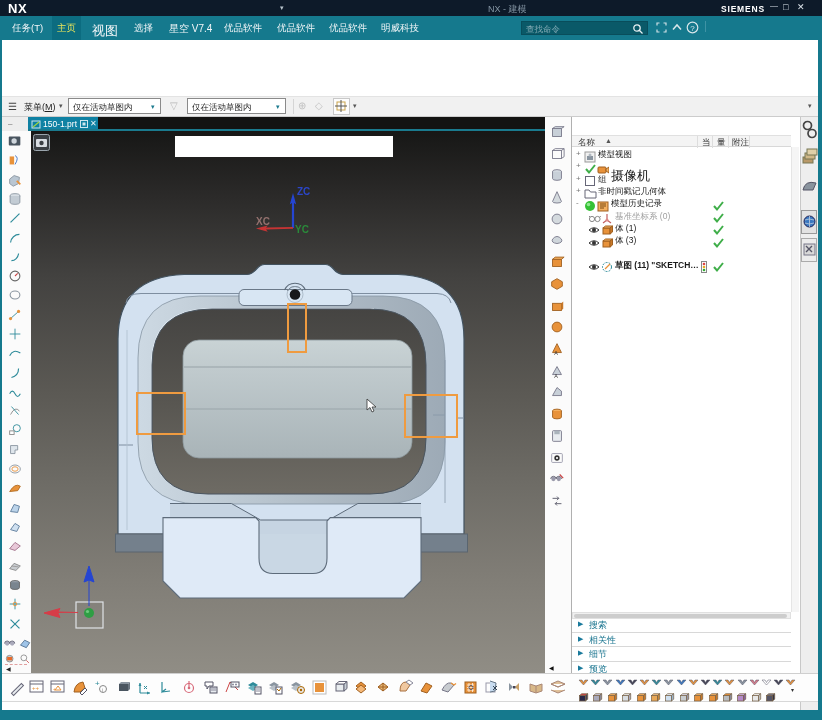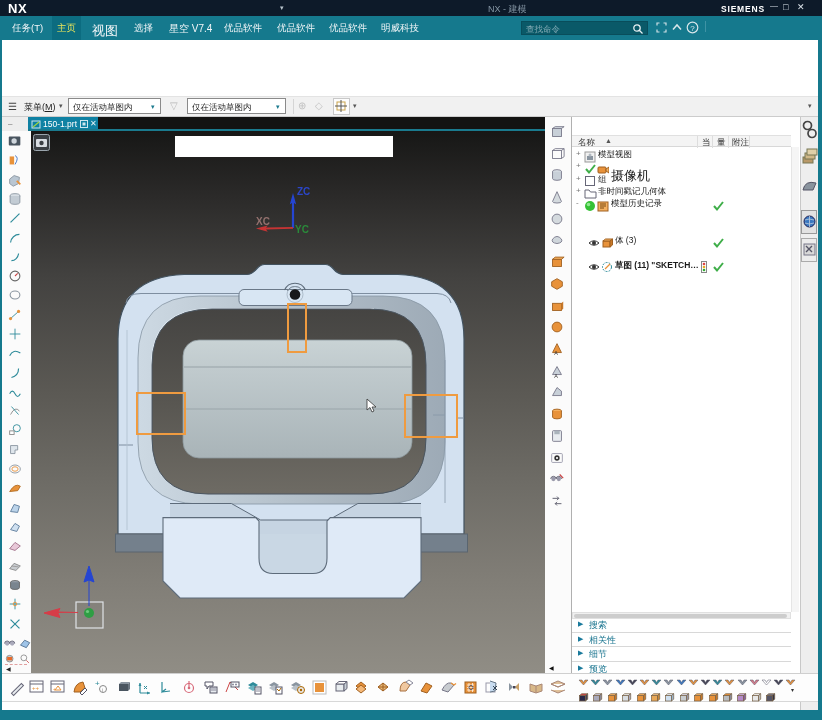--- a/index.html
+++ b/index.html
@@ -415,20 +415,50 @@
         </svg></span>
       <span class="a" style="left:597px;top:0.5px"><svg width="12" height="12">
           <rect x="1" y="2" width="10" height="9" fill="#f4b060" stroke="#a06020"></rect>
           <path d="M3,4 h6 M3,6 h6 M3,8 h4" stroke="#7a4a10"></path>
         </svg></span>
       <span class="a" style="left:611px;top:1px;font-size:8.5px;font-weight:normal;color:#1a1a1a">模型历史记录</span>
       <span class="a" style="left:712px;top:0.5px"><svg width="13" height="12">
           <path d="M2,6 L5,9.5 L11,2" fill="none" stroke="#3fae49" stroke-width="2"></path>
         </svg></span>
     </div>
+<div class="a" style="left:0;top:209.50000000000006px;width:822px;height:12.3px">
+      <span class="a" style="left:588px;top:0.5px"><svg width="13" height="12">
+          <circle cx="4" cy="7" r="2.6" fill="none" stroke="#888"></circle>
+          <circle cx="9.5" cy="7" r="2.6" fill="none" stroke="#888"></circle>
+          <path d="M6.6,7 h0.6 M1,5 l1,-1 M12.8,5 l-1,-1" stroke="#888"></path>
+        </svg></span>
+      <span class="a" style="left:601px;top:0.5px"><svg width="12" height="12">
+          <path d="M6,2 v6 M6,8 l-4,3 M6,8 l4,3" stroke="#c06060" stroke-width="1.2"></path>
+          <circle cx="6" cy="8" r="1.5" fill="#d88"></circle>
+        </svg></span>
+      <span class="a" style="left:615px;top:1px;font-size:8.5px;font-weight:normal;color:#a0a0a0">基准坐标系 (0)</span>
+      <span class="a" style="left:712px;top:0.5px"><svg width="13" height="12">
+          <path d="M2,6 L5,9.5 L11,2" fill="none" stroke="#3fae49" stroke-width="2"></path>
+        </svg></span>
+    </div>
+<div class="a" style="left:0;top:221.80000000000007px;width:822px;height:12.3px">
+      <span class="a" style="left:588px;top:0.5px"><svg width="12" height="12">
+          <path d="M1,6 Q6,1.5 11,6 Q6,10.5 1,6 Z" fill="none" stroke="#333" stroke-width="1"></path>
+          <circle cx="6" cy="6" r="2" fill="#333"></circle>
+        </svg></span>
+      <span class="a" style="left:601px;top:0.5px"><svg width="12" height="12">
+          <rect x="2" y="4" width="7" height="6" fill="#e8923a" stroke="#a06020"></rect>
+          <path d="M2,4 l2.5,-2 h7 l-2.5,2 z" fill="#f4b060" stroke="#a06020"></path>
+          <path d="M9,10 l2.5,-2 v-6 l-2.5,2 z" fill="#c87828" stroke="#a06020"></path>
+        </svg></span>
+      <span class="a" style="left:615px;top:1px;font-size:8.5px;font-weight:normal;color:#1a1a1a">体 (1)</span>
+      <span class="a" style="left:712px;top:0.5px"><svg width="13" height="12">
+          <path d="M2,6 L5,9.5 L11,2" fill="none" stroke="#3fae49" stroke-width="2"></path>
+        </svg></span>
+    </div>
 <div class="a" style="left:0;top:234.10000000000008px;width:822px;height:12.3px">
       <span class="a" style="left:588px;top:0.5px"><svg width="12" height="12">
           <path d="M1,6 Q6,1.5 11,6 Q6,10.5 1,6 Z" fill="none" stroke="#333" stroke-width="1"></path>
           <circle cx="6" cy="6" r="2" fill="#333"></circle>
         </svg></span>
       <span class="a" style="left:601px;top:0.5px"><svg width="12" height="12">
           <rect x="2" y="4" width="7" height="6" fill="#e8923a" stroke="#a06020"></rect>
           <path d="M2,4 l2.5,-2 h7 l-2.5,2 z" fill="#f4b060" stroke="#a06020"></path>
           <path d="M9,10 l2.5,-2 v-6 l-2.5,2 z" fill="#c87828" stroke="#a06020"></path>
         </svg></span>

